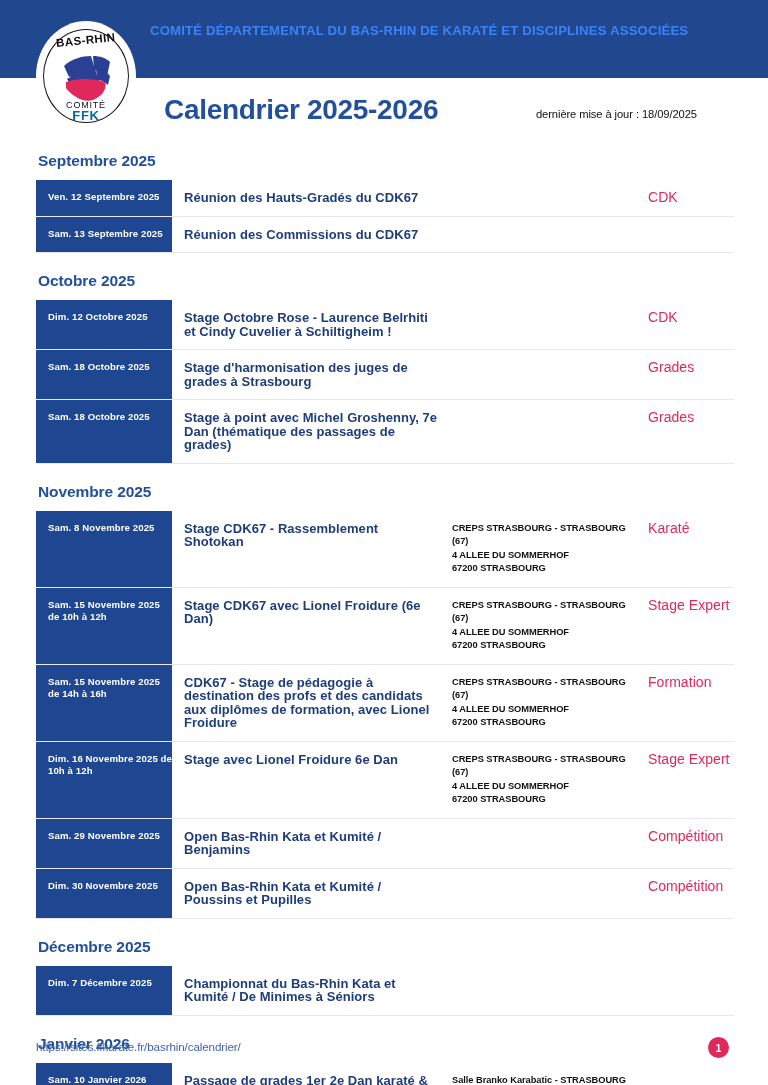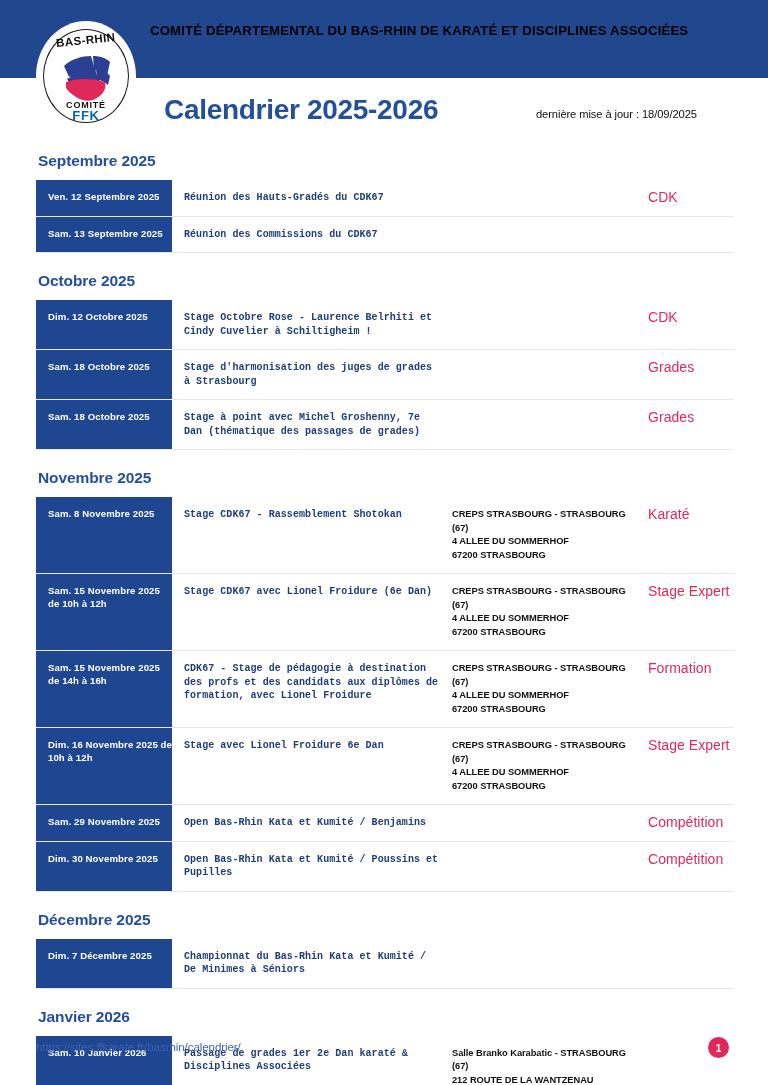--- a/index.html
+++ b/index.html
@@ -24,21 +24,21 @@
     left: 0;
     width: 768px;
     height: 78px;
     background: #21478f;
   }
   .header-title {
     position: absolute;
     left: 150px;
     top: 22px;
     width: 580px;
-    color: #000000;
+    color: #3b82f6;
     font-size: 13.2px;
     font-weight: bold;
     line-height: 17px;
     letter-spacing: 0.15px;
     text-transform: uppercase;
   }
 
   
   .logo {
     position: absolute;
@@ -81,21 +81,21 @@
     top: 31px;
     transform: translateX(-50%);
   }
   .logo-bottom1 {
     position: absolute;
     bottom: 21px;
     left: 0;
     width: 100%;
     text-align: center;
     font-size: 9px;
-    font-weight: bold;
+    font-weight: normal;
     color: #111111;
     letter-spacing: 0.8px;
   }
   .logo-bottom2 {
     position: absolute;
     bottom: 8px;
     left: 0;
     width: 100%;
     text-align: center;
     font-size: 13px;
@@ -159,25 +159,24 @@
     line-height: 12.5px;
     padding: 11px 0 11px 12px;
     box-sizing: border-box;
     letter-spacing: 0.1px;
   }
   .cell-title {
     flex: 1 1 auto;
     padding: 11px 12px 11px 12px;
     box-sizing: border-box;
     color: #1f3d7a;
-    font-size: 10px;
+    font-size: 13px;
     font-weight: bold;
     line-height: 13.5px;
     letter-spacing: 0.05px;
-    font-family: Liberation Mono, monospace;
   }
   .cell-location {
     flex: 0 0 196px;
     width: 196px;
     padding: 11px 8px 11px 0;
     box-sizing: border-box;
     color: #111111;
     font-size: 9.3px;
     font-weight: bold;
     line-height: 13.5px;

